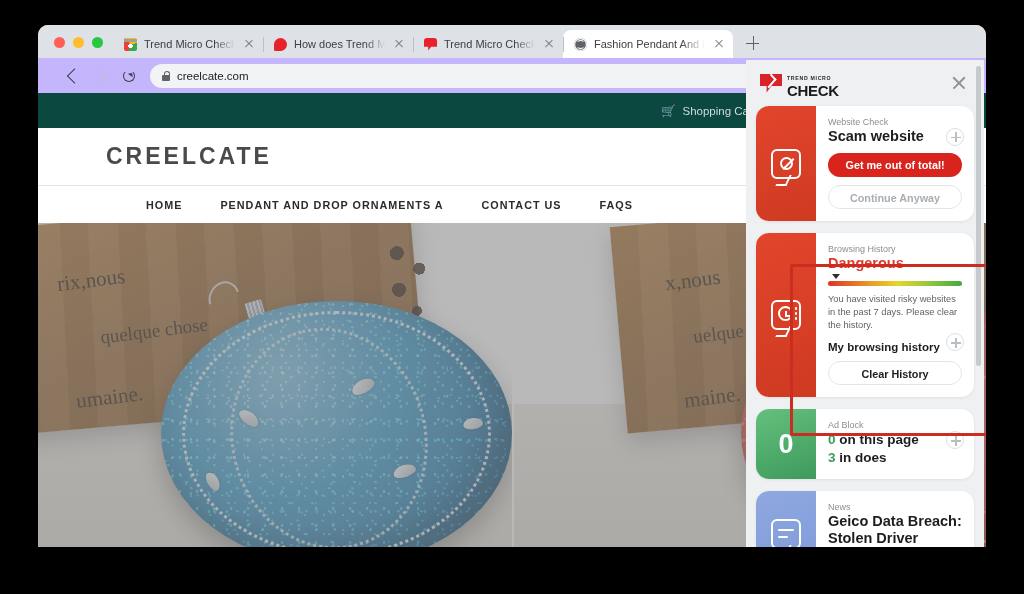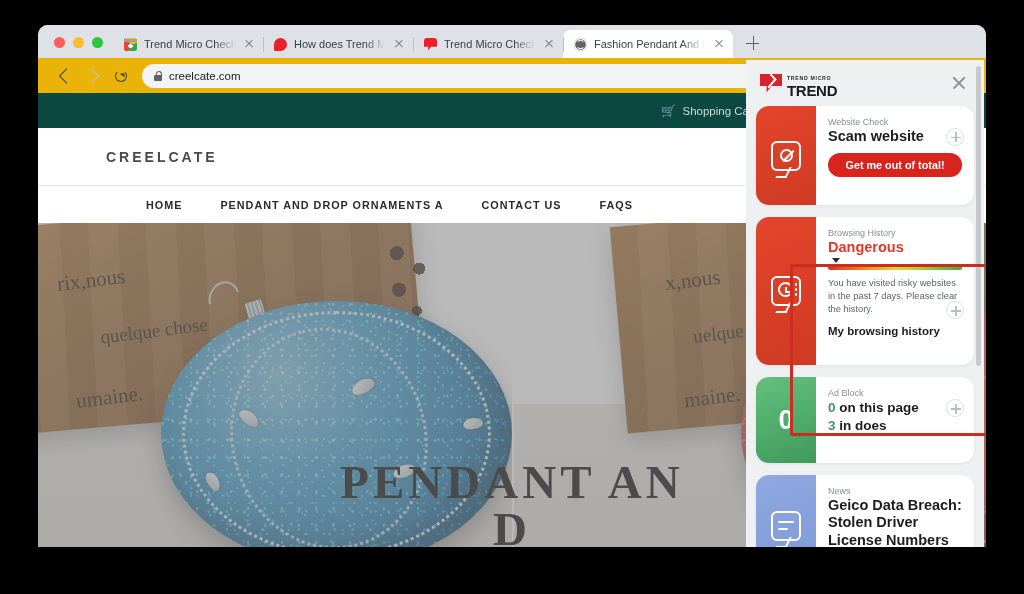--- a/index.html
+++ b/index.html
@@ -81,22 +81,22 @@
     box-shadow:inset 0 0 0 1.2px #fff;
   }
   .fav-globe::after {
     content:""; position:absolute; inset:2px;
     border-radius:50%; border:1.1px solid #fff; border-left-color:transparent;
     border-right-color:transparent;
   }
 
   
   #toolbar {
-    height:35px; background:#eab308; display:flex; align-items:center;
-    padding:0 14px; gap:2px;
+    height:35px; background:#c4b5fd; display:flex; align-items:center;
+    padding:0 22px; gap:2px;
   }
   .navbtn { width:26px; height:26px; position:relative; flex:0 0 26px; }
   .arrow {
     position:absolute; left:50%; top:50%; width:11px; height:11px;
     border-left:1.6px solid #3c4043; border-bottom:1.6px solid #3c4043;
   }
   .arrow.back  { transform:translate(-35%,-50%) rotate(45deg); }
   .arrow.fwd   { transform:translate(-65%,-50%) rotate(-135deg); border-color:#bdc1c6; }
   .reload {
     position:absolute; left:50%; top:50%; width:12px; height:12px;
@@ -172,21 +172,21 @@
   }
   #cart { display:flex; align-items:center; gap:6px; }
   .cart-glyph { font-size:12px; }
 
   #brandbar {
     height:58px; background:#fff; display:flex; align-items:center;
     justify-content:space-between; padding:0 64px 0 68px;
     border-bottom:1px solid #e6e6e6;
   }
   #logo {
-    font-size:14px; letter-spacing:3px; font-weight:bold; color:#4a4a4a;
+    font-size:23px; letter-spacing:3px; font-weight:bold; color:#4a4a4a;
   }
   #searchbox {
     width:135px; height:28px; border:1px solid #d2d2d2; background:#fff;
     font-size:10.5px; color:#9a9a9a; display:flex; align-items:center;
     padding:0 8px;
   }
 
   #navbar {
     height:37px; background:#fff; display:flex; align-items:center;
     gap:38px; padding-left:108px; font-size:10.8px; letter-spacing:1px;
@@ -331,21 +331,21 @@
     margin-bottom:12px; box-shadow:0 1px 3px rgba(0,0,0,.07);
   }
   .card-tile {
     flex:0 0 60px; display:flex; align-items:center; justify-content:center;
     position:relative;
   }
   .tile-red   { background:linear-gradient(160deg,#e2452c,#cf3a22); }
   .tile-green { background:linear-gradient(160deg,#63c07c,#3f9a5c);
                 color:#fff; font-size:27px; font-weight:bold; }
   .tile-blue  { background:linear-gradient(160deg,#8fa8e0,#7f9ad9); }
-  .card-body { flex:1 1 auto; padding:11px 12px 28px 12px; position:relative; }
+  .card-body { flex:1 1 auto; padding:11px 12px 12px 12px; position:relative; }
   .card-kicker { font-size:9px; color:#8a8f94; margin-bottom:1px; }
   .card-title  { font-size:14.5px; font-weight:bold; color:#1d1d1f; line-height:1.2; }
   .card-title.danger { color:#e0392b; }
   .plus {
     position:absolute; right:10px; top:22px; width:18px; height:18px;
     border-radius:50%; border:1px solid #dcdfe2;
   }
   .plus::before, .plus::after { content:""; position:absolute; background:#b9bec3; }
   .plus::before { left:3.5px; top:8px; width:10px; height:1.4px; }
   .plus::after  { left:8.2px; top:3.4px; width:1.4px; height:10px; }
@@ -556,55 +556,52 @@
           <div class="speck"></div>
           <div class="beads bead-r1"></div>
           <div class="beads bead-r2"></div>
           <div class="gem gem-r" style="left:54%; top:30%; width:24px; height:13px; transform:rotate(-28deg);"></div>
           <div class="gem gem-r" style="left:20%; top:44%; width:22px; height:12px; transform:rotate(38deg);"></div>
           <div class="gem gem-r" style="left:62%; top:62%; width:23px; height:12px; transform:rotate(-18deg);"></div>
           <div class="gem gem-r" style="left:10%; top:68%; width:20px; height:11px; transform:rotate(60deg);"></div>
         </div>
       </div>
 
-      <div id="hero-title">
-        <span>PENDANT AN</span>
-        <span class="l2">D</span>
-      </div>
 
       <div id="dim"></div>
     </div>
   </div>
 
   <div id="tmpanel">
 
     <div id="tm-header">
       <div id="tm-logo">
         <span class="tm-mark"></span>
         <span class="tm-words">
           <span class="tm-sub">TREND MICRO</span><br>
-          <span class="tm-main">TREND</span>
+          <span class="tm-main">CHECK</span>
         </span>
       </div>
       <div id="tm-close"></div>
     </div>
 
     <div id="tm-scroll">
 
       <div class="card">
         <div class="card-tile tile-red">
           <div class="ico-scam">
               <span class="ban"></span>
             </div>
         </div>
         <div class="card-body">
           <div class="card-kicker">Website Check</div>
           <div class="card-title">Scam website</div>
           <div class="plus"></div>
           <div class="btn btn-primary">Get me out of total!</div>
+          <div class="btn btn-ghost">Continue Anyway</div>
         </div>
       </div>
 
       <div class="card">
         <div class="card-tile tile-red">
           <div class="ico-hist">
             <span class="clk">
                 <i></i>
                 <i></i>
               </span>
@@ -613,20 +610,21 @@
         </div>
         <div class="card-body">
           <div class="card-kicker">Browsing History</div>
           <div class="card-title danger">Dangerous</div>
           <div class="gauge">
             <span class="gauge-marker" id="gauge-marker" style="left: 3%;"></span>
           </div>
           <div class="card-desc">You have visited risky websites in the past 7 days. Please clear the history.</div>
           <div class="card-sub">My browsing history</div>
           <div class="plus" style="top:auto; bottom:46px;"></div>
+          <div class="btn btn-outline">Clear History</div>
         </div>
       </div>
 
       <div class="card">
         <div class="card-tile tile-green">0</div>
         <div class="card-body">
           <div class="card-kicker">Ad Block</div>
           <div class="adline">
             <span class="num">0</span><span> on this page</span>
           </div>

